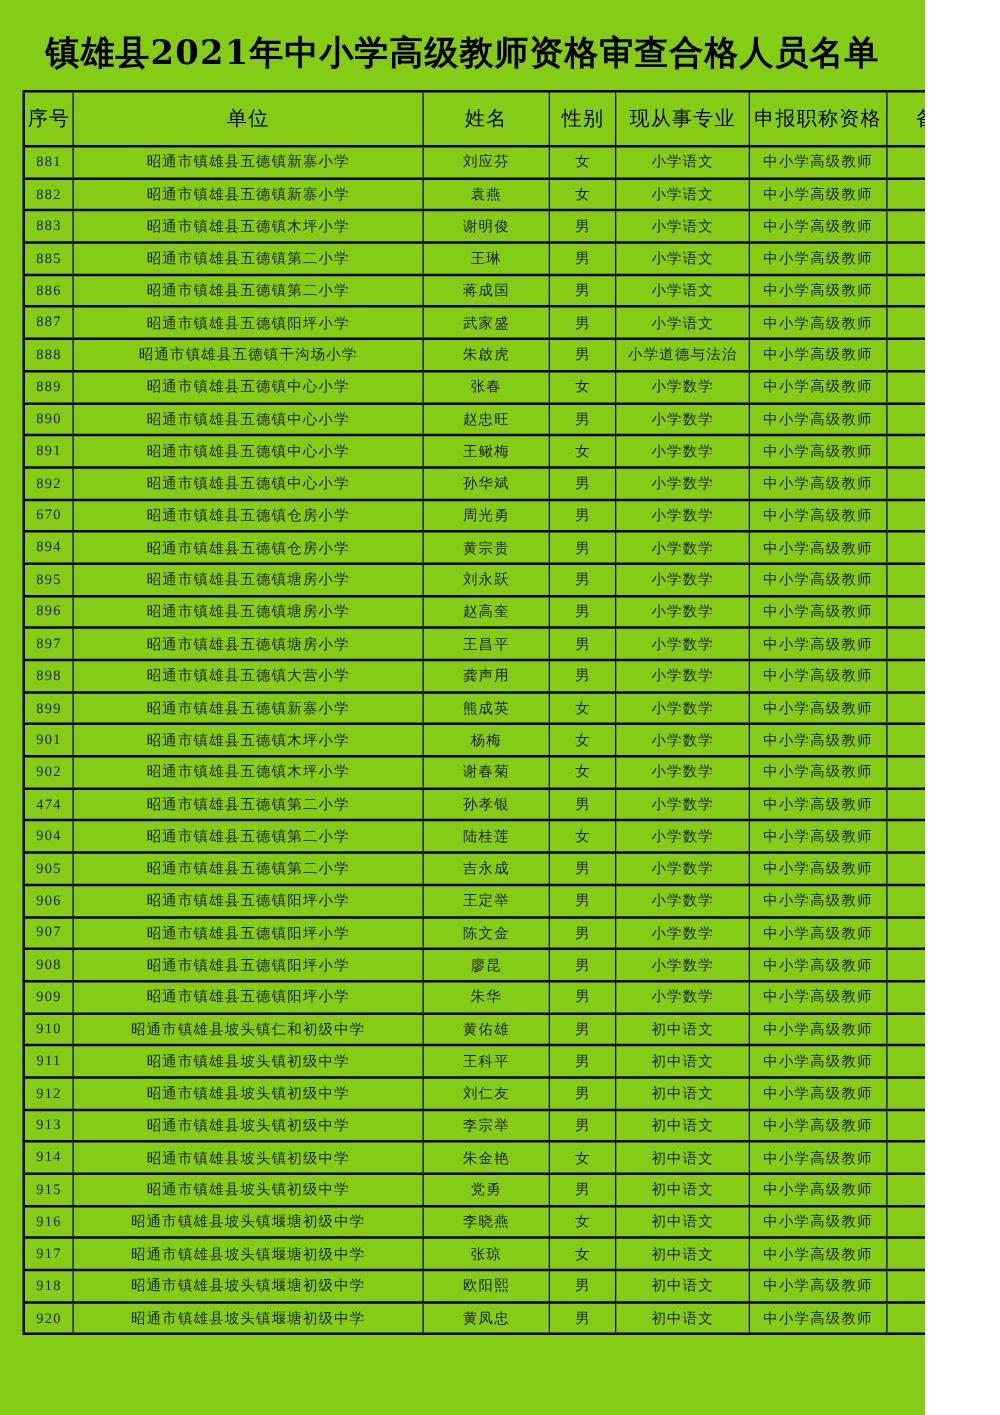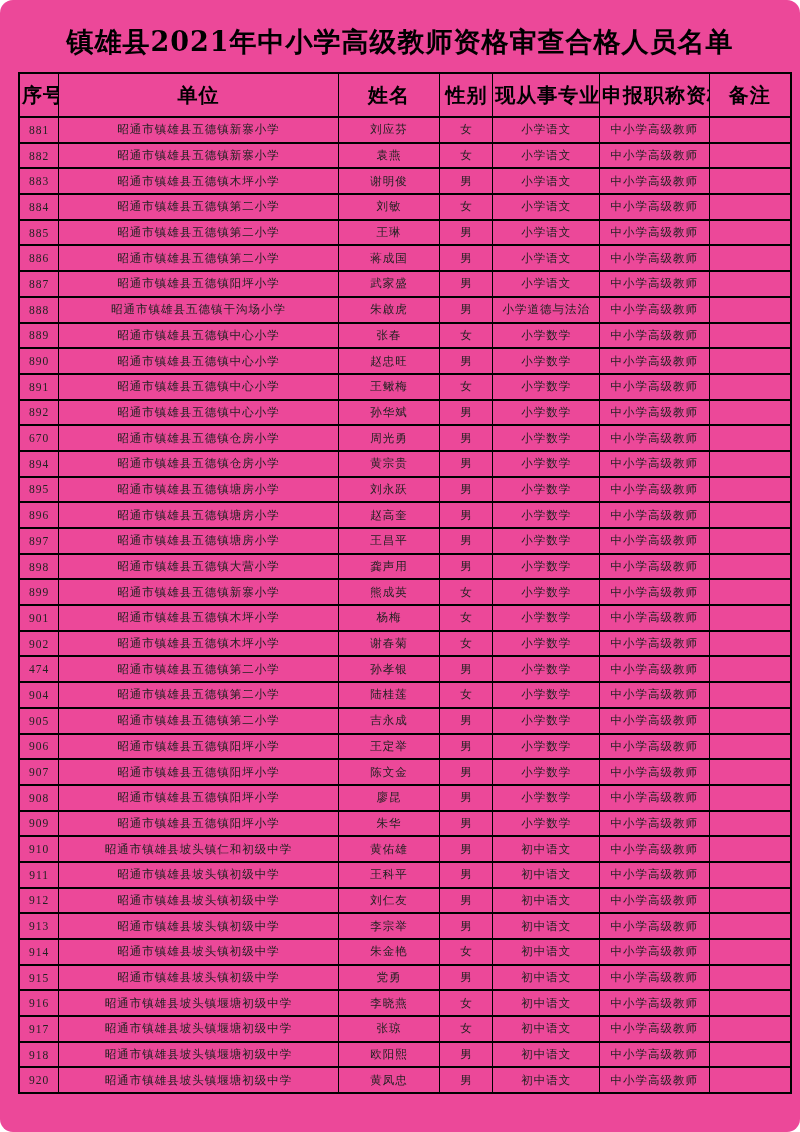--- a/index.html
+++ b/index.html
@@ -4,25 +4,24 @@
 <style>
   html, body {
     margin: 0;
     padding: 0;
     background: #ffffff;
     font-family: "DejaVu Serif", "Liberation Serif", serif;
     color: #1a1a1a;
   }
   .page {
     position: relative;
-    width: 800px;
+    width: 740px;
     height: 1132px;
-    background: #ec4899;
+    background: #84cc16;
     overflow: hidden;
-    border-radius: 13px;
   }
   .page-title {
     margin: 0;
     padding-top: 24px;
     padding-bottom: 12px;
     text-align: center;
     font-size: 27px;
     font-weight: bold;
     letter-spacing: 1px;
     color: #000000;
@@ -40,22 +39,22 @@
     border-top: 2px solid #000000;
     border-bottom: 2px solid #000000;
     text-align: center;
     vertical-align: middle;
     overflow: hidden;
     white-space: nowrap;
     padding: 0 2px;
   }
   table.roster thead th {
     height: 42px;
-    font-size: 20px;
-    font-weight: bold;
+    font-size: 16px;
+    font-weight: normal;
     letter-spacing: 1px;
     color: #000000;
   }
   table.roster tbody td {
     height: 23.7px;
     font-size: 11.5px;
     letter-spacing: 1px;
     color: #222222;
   }
   td.cell-no {
@@ -122,29 +121,20 @@
   <tr>
     <td class="cell-no">883</td>
     <td class="cell-unit">昭通市镇雄县五德镇木坪小学</td>
     <td class="cell-name">谢明俊</td>
     <td class="cell-gender">男</td>
     <td class="cell-major">小学语文</td>
     <td class="cell-qualification">中小学高级教师</td>
     <td class="cell-note"></td>
   </tr>
 
-  <tr>
-    <td class="cell-no">884</td>
-    <td class="cell-unit">昭通市镇雄县五德镇第二小学</td>
-    <td class="cell-name">刘敏</td>
-    <td class="cell-gender">女</td>
-    <td class="cell-major">小学语文</td>
-    <td class="cell-qualification">中小学高级教师</td>
-    <td class="cell-note"></td>
-  </tr>
 
   <tr>
     <td class="cell-no">885</td>
     <td class="cell-unit">昭通市镇雄县五德镇第二小学</td>
     <td class="cell-name">王琳</td>
     <td class="cell-gender">男</td>
     <td class="cell-major">小学语文</td>
     <td class="cell-qualification">中小学高级教师</td>
     <td class="cell-note"></td>
   </tr>

